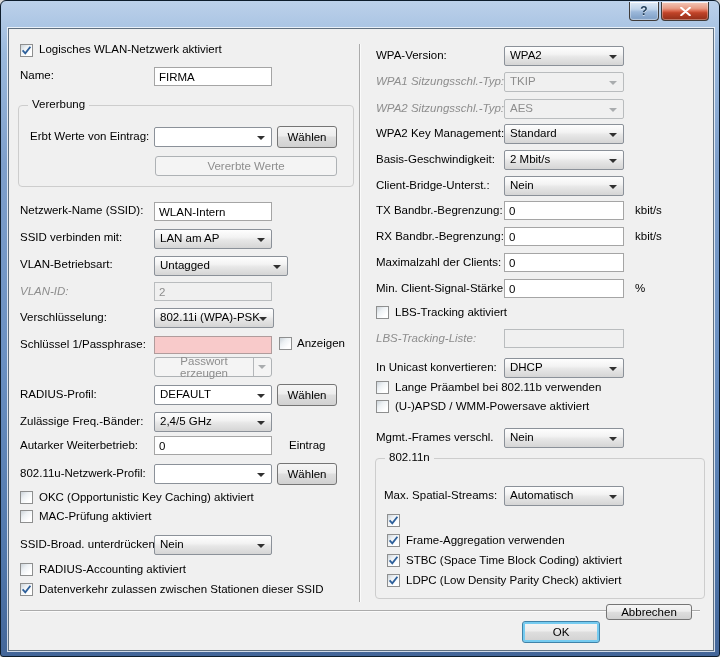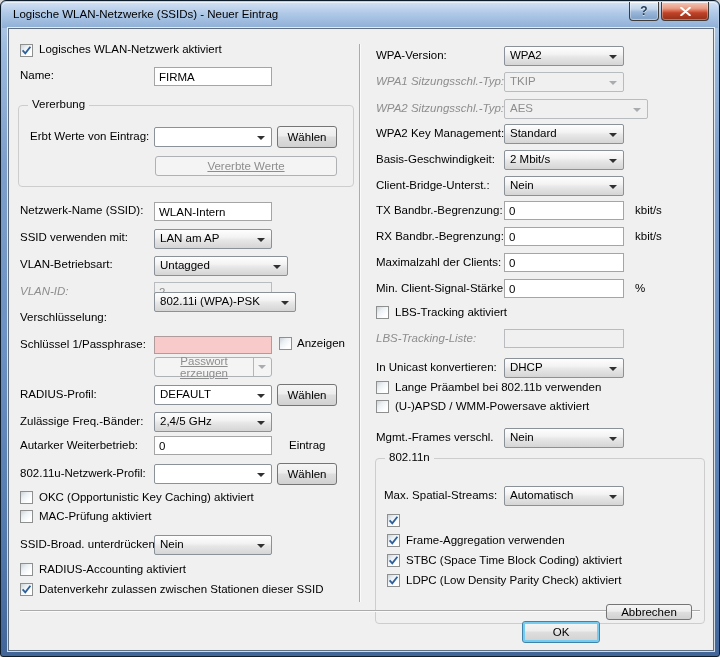--- a/index.html
+++ b/index.html
@@ -34,43 +34,40 @@
   .combo.edit{background:#fff;}
   .combo.dis{background:#f0f0f0;border-color:#b9bcbe;}
   .combo.dis .ctext{color:#8d8d8d;}
   .arr{position:absolute;right:6px;top:8px;width:0;height:0;
     border-left:4px solid transparent;border-right:4px solid transparent;border-top:4px solid #303030;}
   .combo.dis .arr{border-top-color:#a9acae;}
   .btn{position:absolute;box-sizing:border-box;border:1px solid #757575;border-radius:3px;
     background:linear-gradient(to bottom,#f5f5f5 0%,#ededed 45%,#dedede 50%,#d1d1d1 100%);
     font-family:"Liberation Sans","DejaVu Sans",sans-serif;font-size:11.5px;color:#000;
     display:flex;align-items:center;justify-content:center;padding:0;margin:0;}
-  .btn.dis{background:#f4f4f4;border-color:#aeb2b5;color:#8d8d8d;text-decoration:underline;}
+  .btn.dis{background:#f4f4f4;border-color:#aeb2b5;color:#8d8d8d;}
   .btn.default{border-color:#3f83a9;box-shadow:inset 0 0 0 2px #75cbf0;}
   .btn.accel::first-letter{text-decoration:underline;}
   .split .splabel{flex:1;text-align:center;}
   .split .sparrow{position:relative;width:17px;align-self:stretch;border-left:1px solid #b4b7ba;}
   .split .sparrow i{position:absolute;left:4px;top:7px;width:0;height:0;
     border-left:4px solid transparent;border-right:4px solid transparent;border-top:4px solid #a9acae;}
   .cb{position:absolute;width:13px;height:13px;box-sizing:border-box;border:1px solid #8e8f8f;
     background:linear-gradient(135deg,#ccd3d9 0%,#edf1f4 35%,#ffffff 75%);}
   .cb svg{position:absolute;left:0px;top:0px;visibility:hidden;}
   .cb[data-checked="true"] svg{visibility:visible;}
   .group{position:absolute;box-sizing:border-box;border:1px solid #cdcdcd;border-radius:4px;}
   .gtitle{position:absolute;top:-8px;left:9px;background:#f0f0f0;padding:0 4px;font-size:11.5px;color:#000;white-space:nowrap;}
   .vsep{position:absolute;width:0;border-left:1px solid #ababab;border-right:1px solid #fbfbfb;}
   .hsep{position:absolute;height:0;border-top:1px solid #ababab;border-bottom:1px solid #fbfbfb;}
 </style>
 </head>
 <body>
 
 <div class="window">
-  <div class="titlebar">
-    <span class="title">Logische WLAN-Netzwerke (SSIDs) - Neuer Eintrag</span>
-  </div>
   <div class="tb-btn tb-help">
     <span>?</span>
   </div>
   <div class="tb-btn tb-close">
     <svg width="11" height="9" viewBox="0 0 11 9">
         <path d="M1.2 0.8 L9.8 8.2 M9.8 0.8 L1.2 8.2" stroke="#ffffff" stroke-width="2.1" stroke-linecap="round"></path>
       </svg>
   </div>
 
   <div class="client">
@@ -92,37 +89,37 @@
     <div class="combo edit" style="left:145px;top:98px;width:118px">
       <span class="ctext"></span>
       <span class="arr"></span>
     </div>
     <button class="btn" style="left:268px;top:97px;width:60px;height:22px">Wählen</button>
     <button class="btn dis accel" style="left:146px;top:127px;width:182px;height:20px">Vererbte Werte</button>
 
     <span class="lbl" style="left:11px;top:174px">Netzwerk-Name (SSID):</span>
     <input class="txt" style="left: 145px; top: 173px; width: 118px;" value="WLAN-Intern">
 
-    <span class="lbl" style="left:11px;top:201px">SSID verwenden mit:</span>
+    <span class="lbl" style="left:11px;top:201px">SSID verbinden mit:</span>
     <div class="combo" style="left:145px;top:200px;width:118px">
       <span class="ctext">LAN am AP</span>
       <span class="arr"></span>
     </div>
 
     <span class="lbl" style="left:11px;top:228px">VLAN-Betriebsart:</span>
     <div class="combo" style="left:145px;top:227px;width:134px">
       <span class="ctext">Untagged</span>
       <span class="arr"></span>
     </div>
 
     <span class="lbl dis" style="left:11px;top:255px">VLAN-ID:</span>
     <input class="txt dis" style="left: 145px; top: 253px; width: 118px;" value="2">
 
     <span class="lbl" style="left:11px;top:281px">Verschlüsselung:</span>
-    <div class="combo" style="left:145px;top:263px;width:142px">
+    <div class="combo" style="left:145px;top:279px;width:120px">
       <span class="ctext">802.11i (WPA)-PSK</span>
       <span class="arr"></span>
     </div>
 
     <span class="lbl" style="left:11px;top:308px">Schlüssel 1/Passphrase:</span>
     <input class="txt pink" style="left: 145px; top: 307px; width: 118px;" value="">
     <span class="cb" style="left:270px;top:308px"></span>
     <span class="lbl" style="left:288px;top:307px">Anzeigen</span>
 
     <div class="btn dis split" style="left:145px;top:328px;width:118px;height:20px">
@@ -186,21 +183,21 @@
       <span class="arr"></span>
     </div>
 
     <span class="lbl dis" style="left:367px;top:45px">WPA1 Sitzungsschl.-Typ:</span>
     <div class="combo dis" style="left:495px;top:43px;width:120px">
       <span class="ctext">TKIP</span>
       <span class="arr"></span>
     </div>
 
     <span class="lbl dis" style="left:367px;top:72px">WPA2 Sitzungsschl.-Typ:</span>
-    <div class="combo dis" style="left:495px;top:70px;width:144px">
+    <div class="combo dis" style="left:495px;top:70px;width:120px">
       <span class="ctext">AES</span>
       <span class="arr"></span>
     </div>
 
     <span class="lbl" style="left:367px;top:97px">WPA2 Key Management:</span>
     <div class="combo" style="left:495px;top:95px;width:120px">
       <span class="ctext">Standard</span>
       <span class="arr"></span>
     </div>
 
@@ -248,21 +245,21 @@
 
     <span class="cb" style="left:367px;top:371px" data-checked="false"></span>
     <span class="lbl" style="left:386px;top:370px">(U-)APSD / WMM-Powersave aktiviert</span>
 
     <span class="lbl" style="left:367px;top:401px">Mgmt.-Frames verschl.</span>
     <div class="combo" style="left:495px;top:399px;width:120px">
       <span class="ctext">Nein</span>
       <span class="arr"></span>
     </div>
 
-    <div class="group" style="left:366px;top:429px;width:330px;height:166px">
+    <div class="group" style="left:366px;top:429px;width:330px;height:141px">
       <span class="gtitle">802.11n</span>
     </div>
     <span class="lbl" style="left:375px;top:459px">Max. Spatial-Streams:</span>
     <div class="combo" style="left:495px;top:457px;width:120px">
       <span class="ctext">Automatisch</span>
       <span class="arr"></span>
     </div>
 
     <span class="cb" style="left:378px;top:485px" data-checked="true">
         <svg width="11" height="11" viewBox="0 0 11 11">

